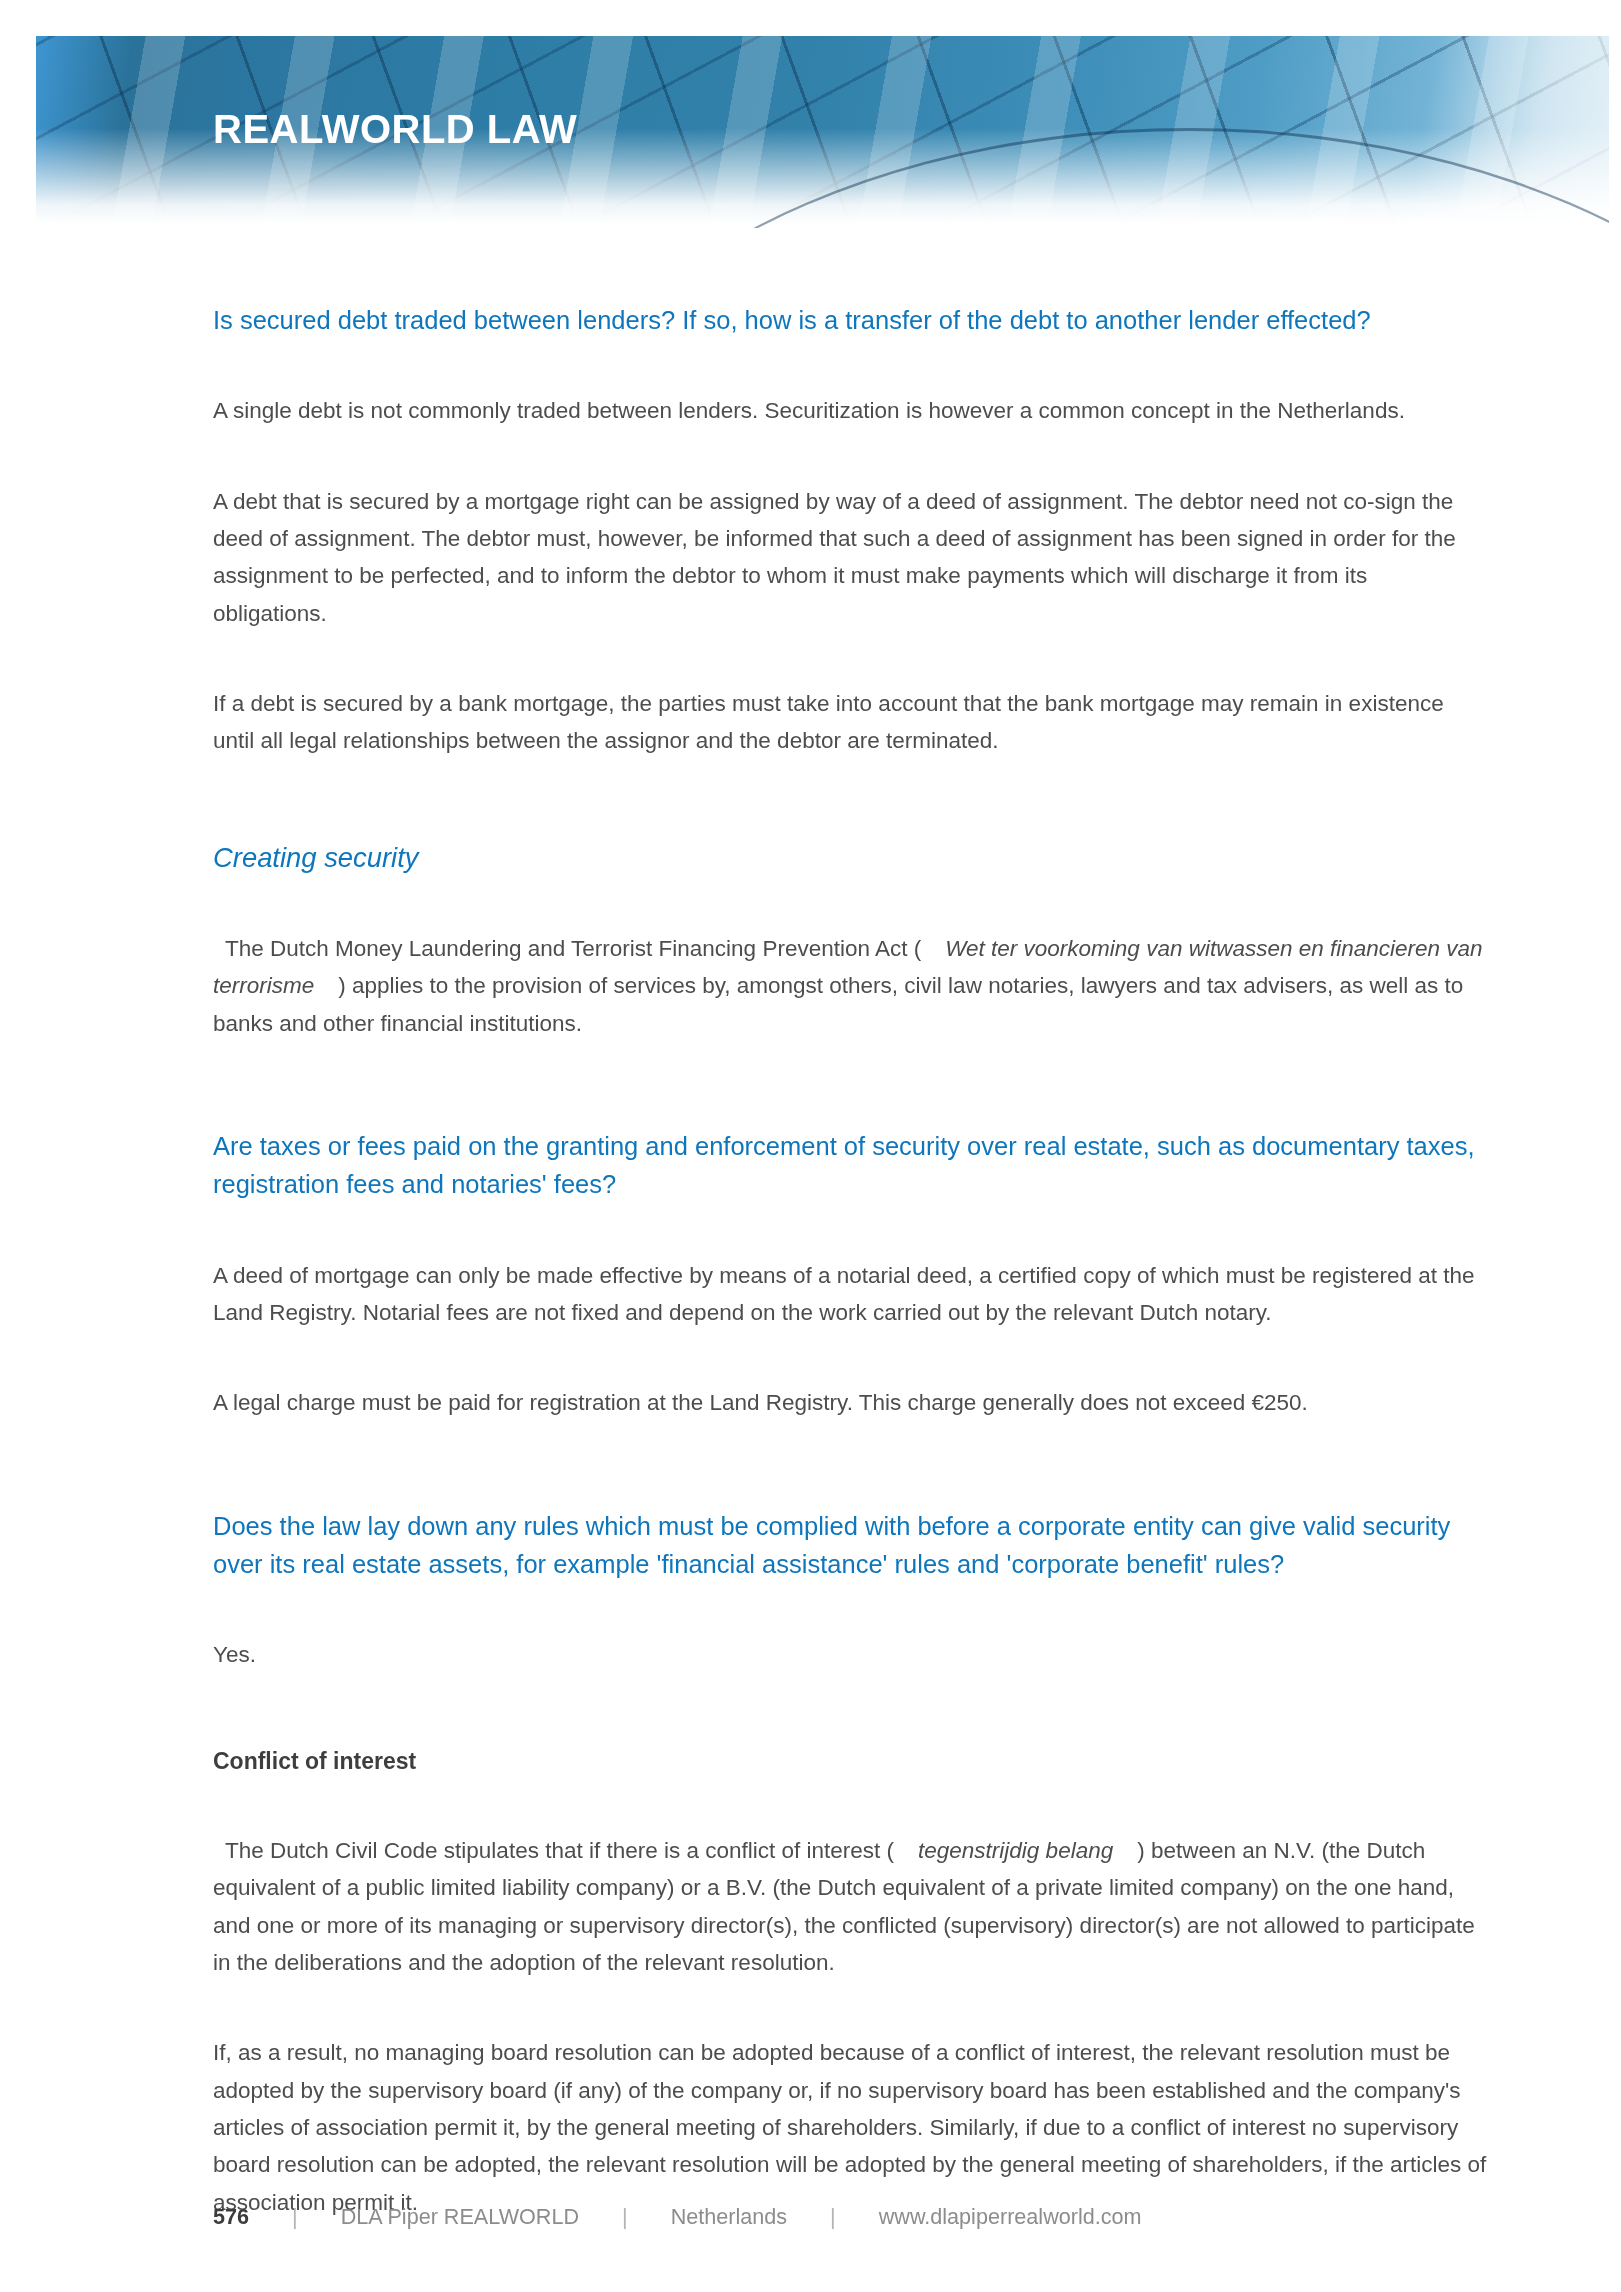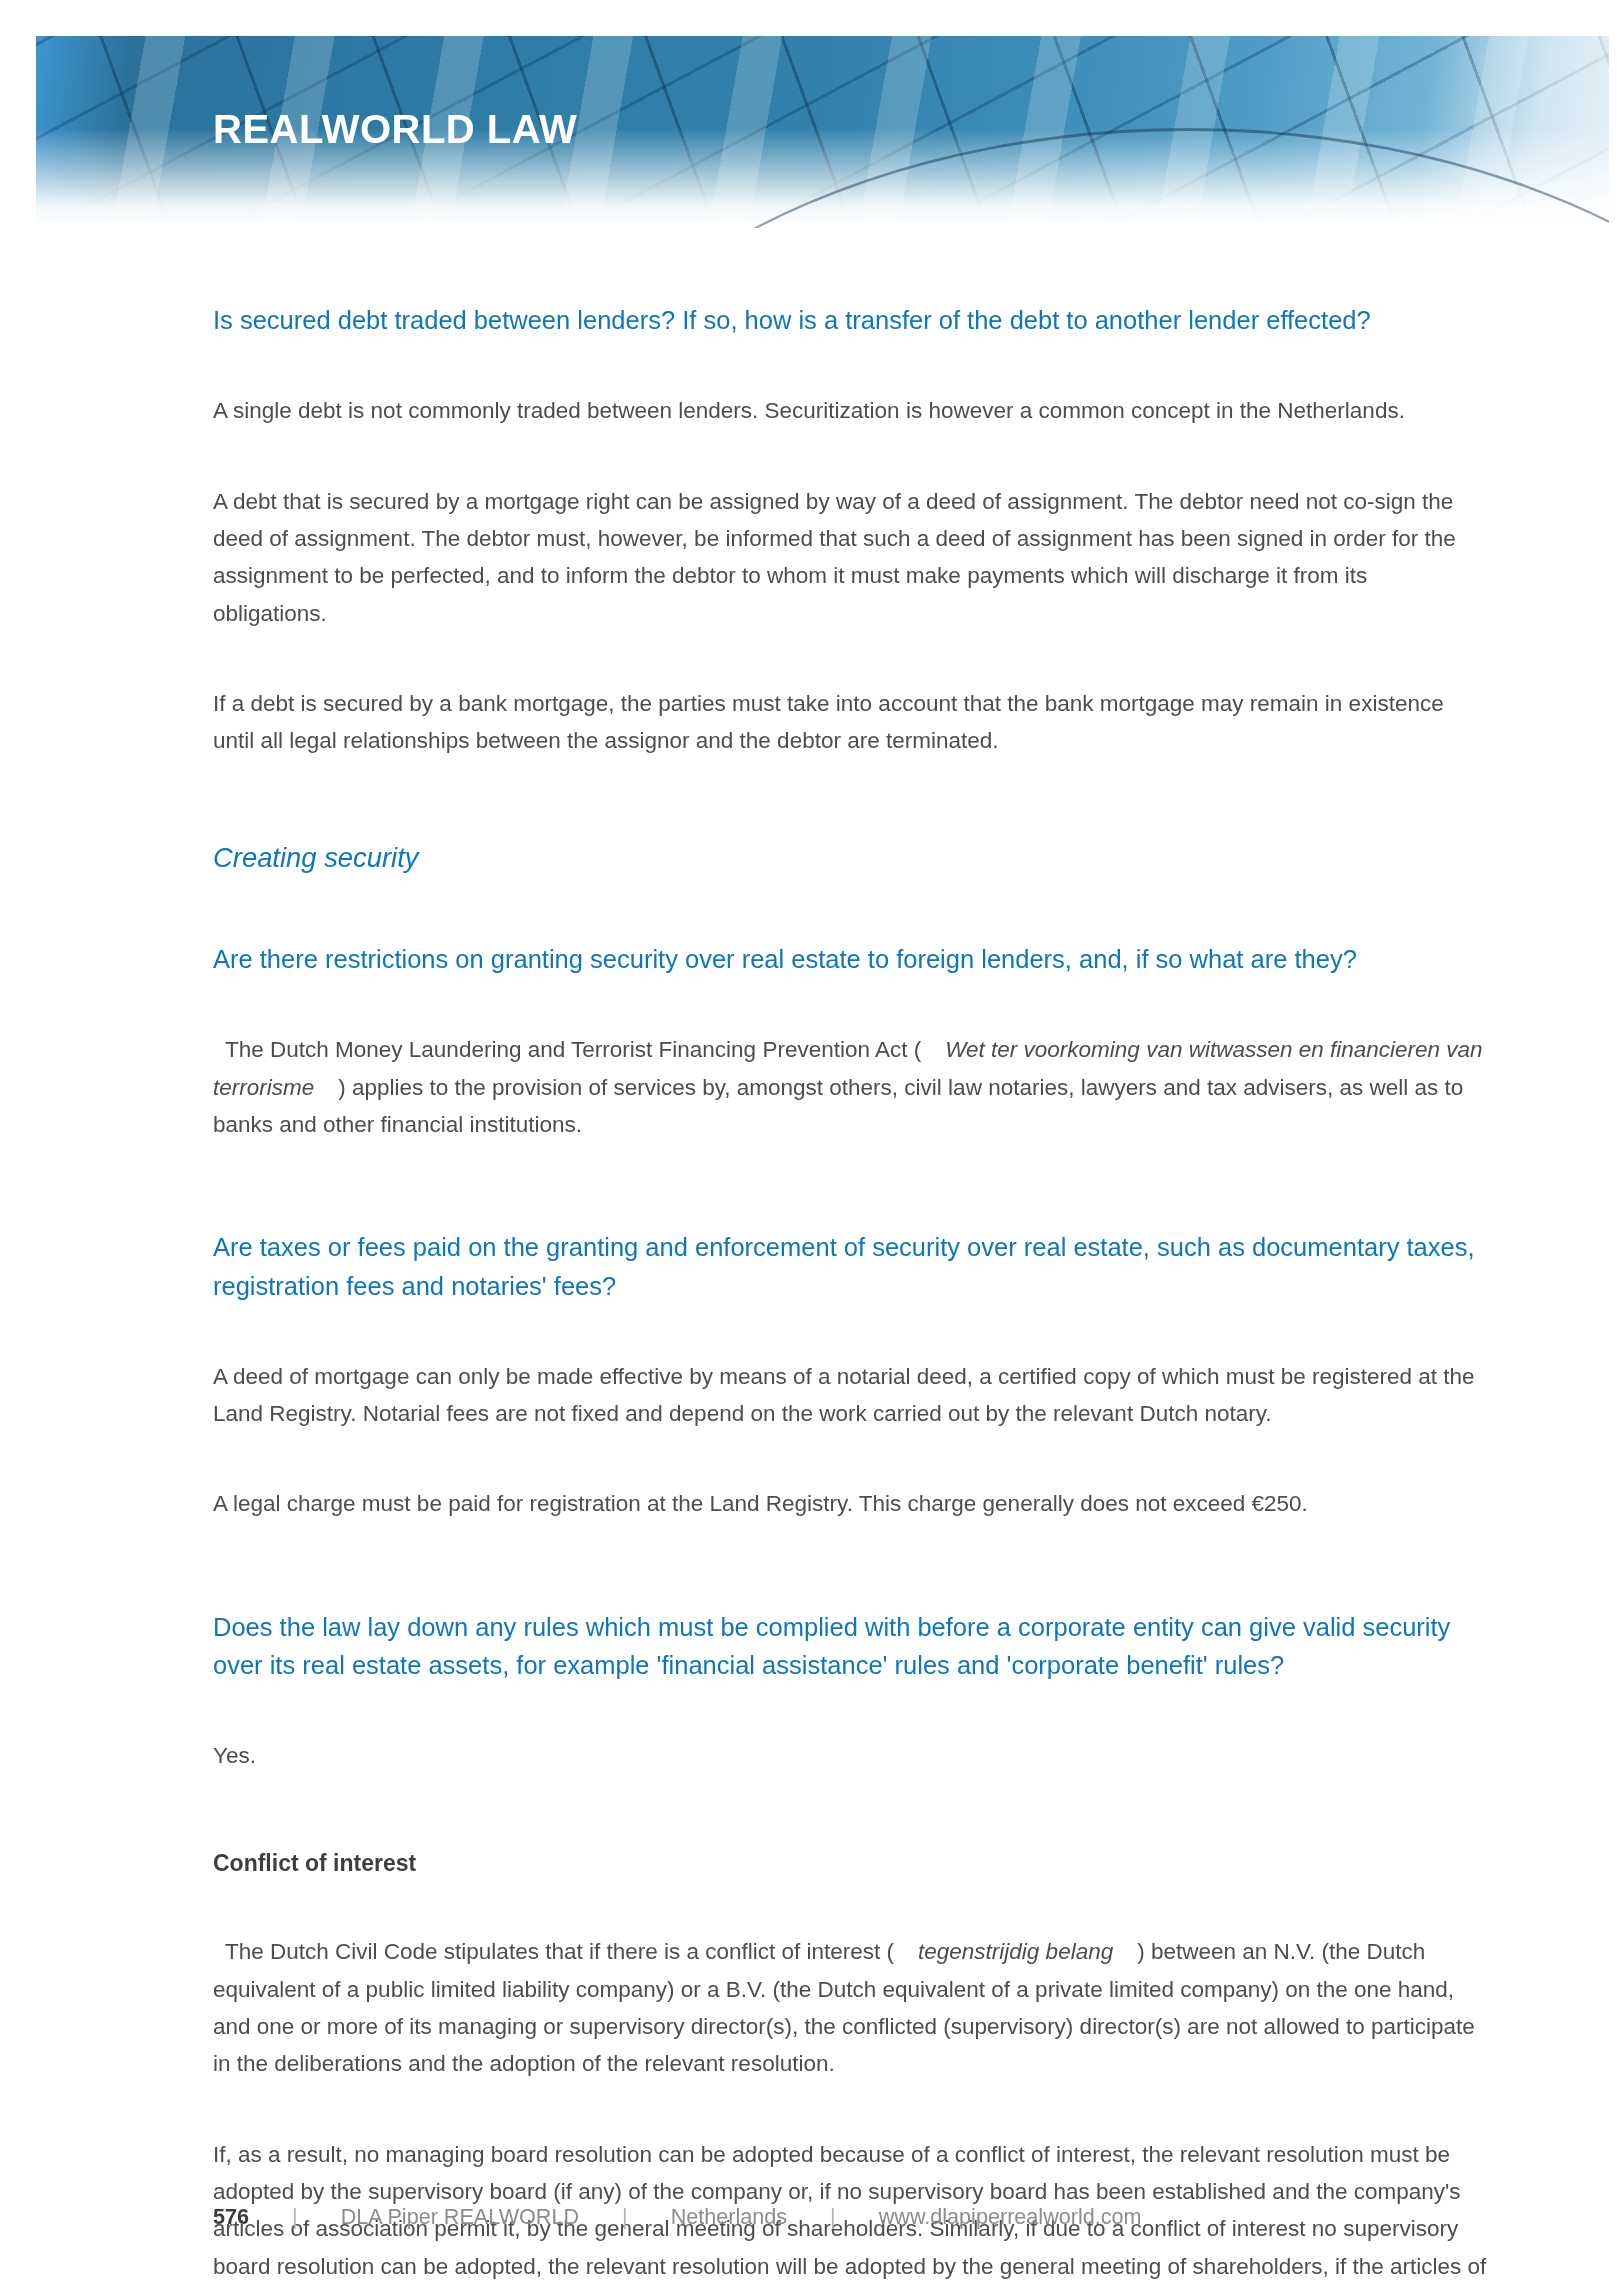--- a/index.html
+++ b/index.html
@@ -125,21 +125,20 @@
 
   <div class="content">
 
     <h2 class="question first">Is secured debt traded between lenders? If so, how is a transfer of the debt to another lender effected?</h2>
     <p class="para">A single debt is not commonly traded between lenders. Securitization is however a common concept in the Netherlands.</p>
     <p class="para">A debt that is secured by a mortgage right can be assigned by way of a deed of assignment. The debtor need not co-sign the deed of assignment. The debtor must, however, be informed that such a deed of assignment has been signed in order for the assignment to be perfected, and to inform the debtor to whom it must make payments which will discharge it from its obligations.</p>
     <p class="para">If a debt is secured by a bank mortgage, the parties must take into account that the bank mortgage may remain in existence until all legal relationships between the assignor and the debtor are terminated.</p>
 
     <div class="section-title">Creating security</div>
 
-    <h2 class="question">Are there restrictions on granting security over real estate to foreign lenders, and, if so what are they?</h2>
     <p class="para"><span>The Dutch Money Laundering and Terrorist Financing Prevention Act (</span><span class="italic">Wet ter voorkoming van witwassen en financieren van terrorisme</span><span>) applies to the provision of services by, amongst others, civil law notaries, lawyers and tax advisers, as well as to banks and other financial institutions.</span></p>
 
     <h2 class="question">Are taxes or fees paid on the granting and enforcement of security over real estate, such as documentary taxes, registration fees and notaries' fees?</h2>
     <p class="para">A deed of mortgage can only be made effective by means of a notarial deed, a certified copy of which must be registered at the Land Registry. Notarial fees are not fixed and depend on the work carried out by the relevant Dutch notary.</p>
     <p class="para">A legal charge must be paid for registration at the Land Registry. This charge generally does not exceed €250.</p>
 
     <h2 class="question">Does the law lay down any rules which must be complied with before a corporate entity can give valid security over its real estate assets, for example 'financial assistance' rules and 'corporate benefit' rules?</h2>
     <p class="para">Yes.</p>
 
     <h3 class="subhead">Conflict of interest</h3>

